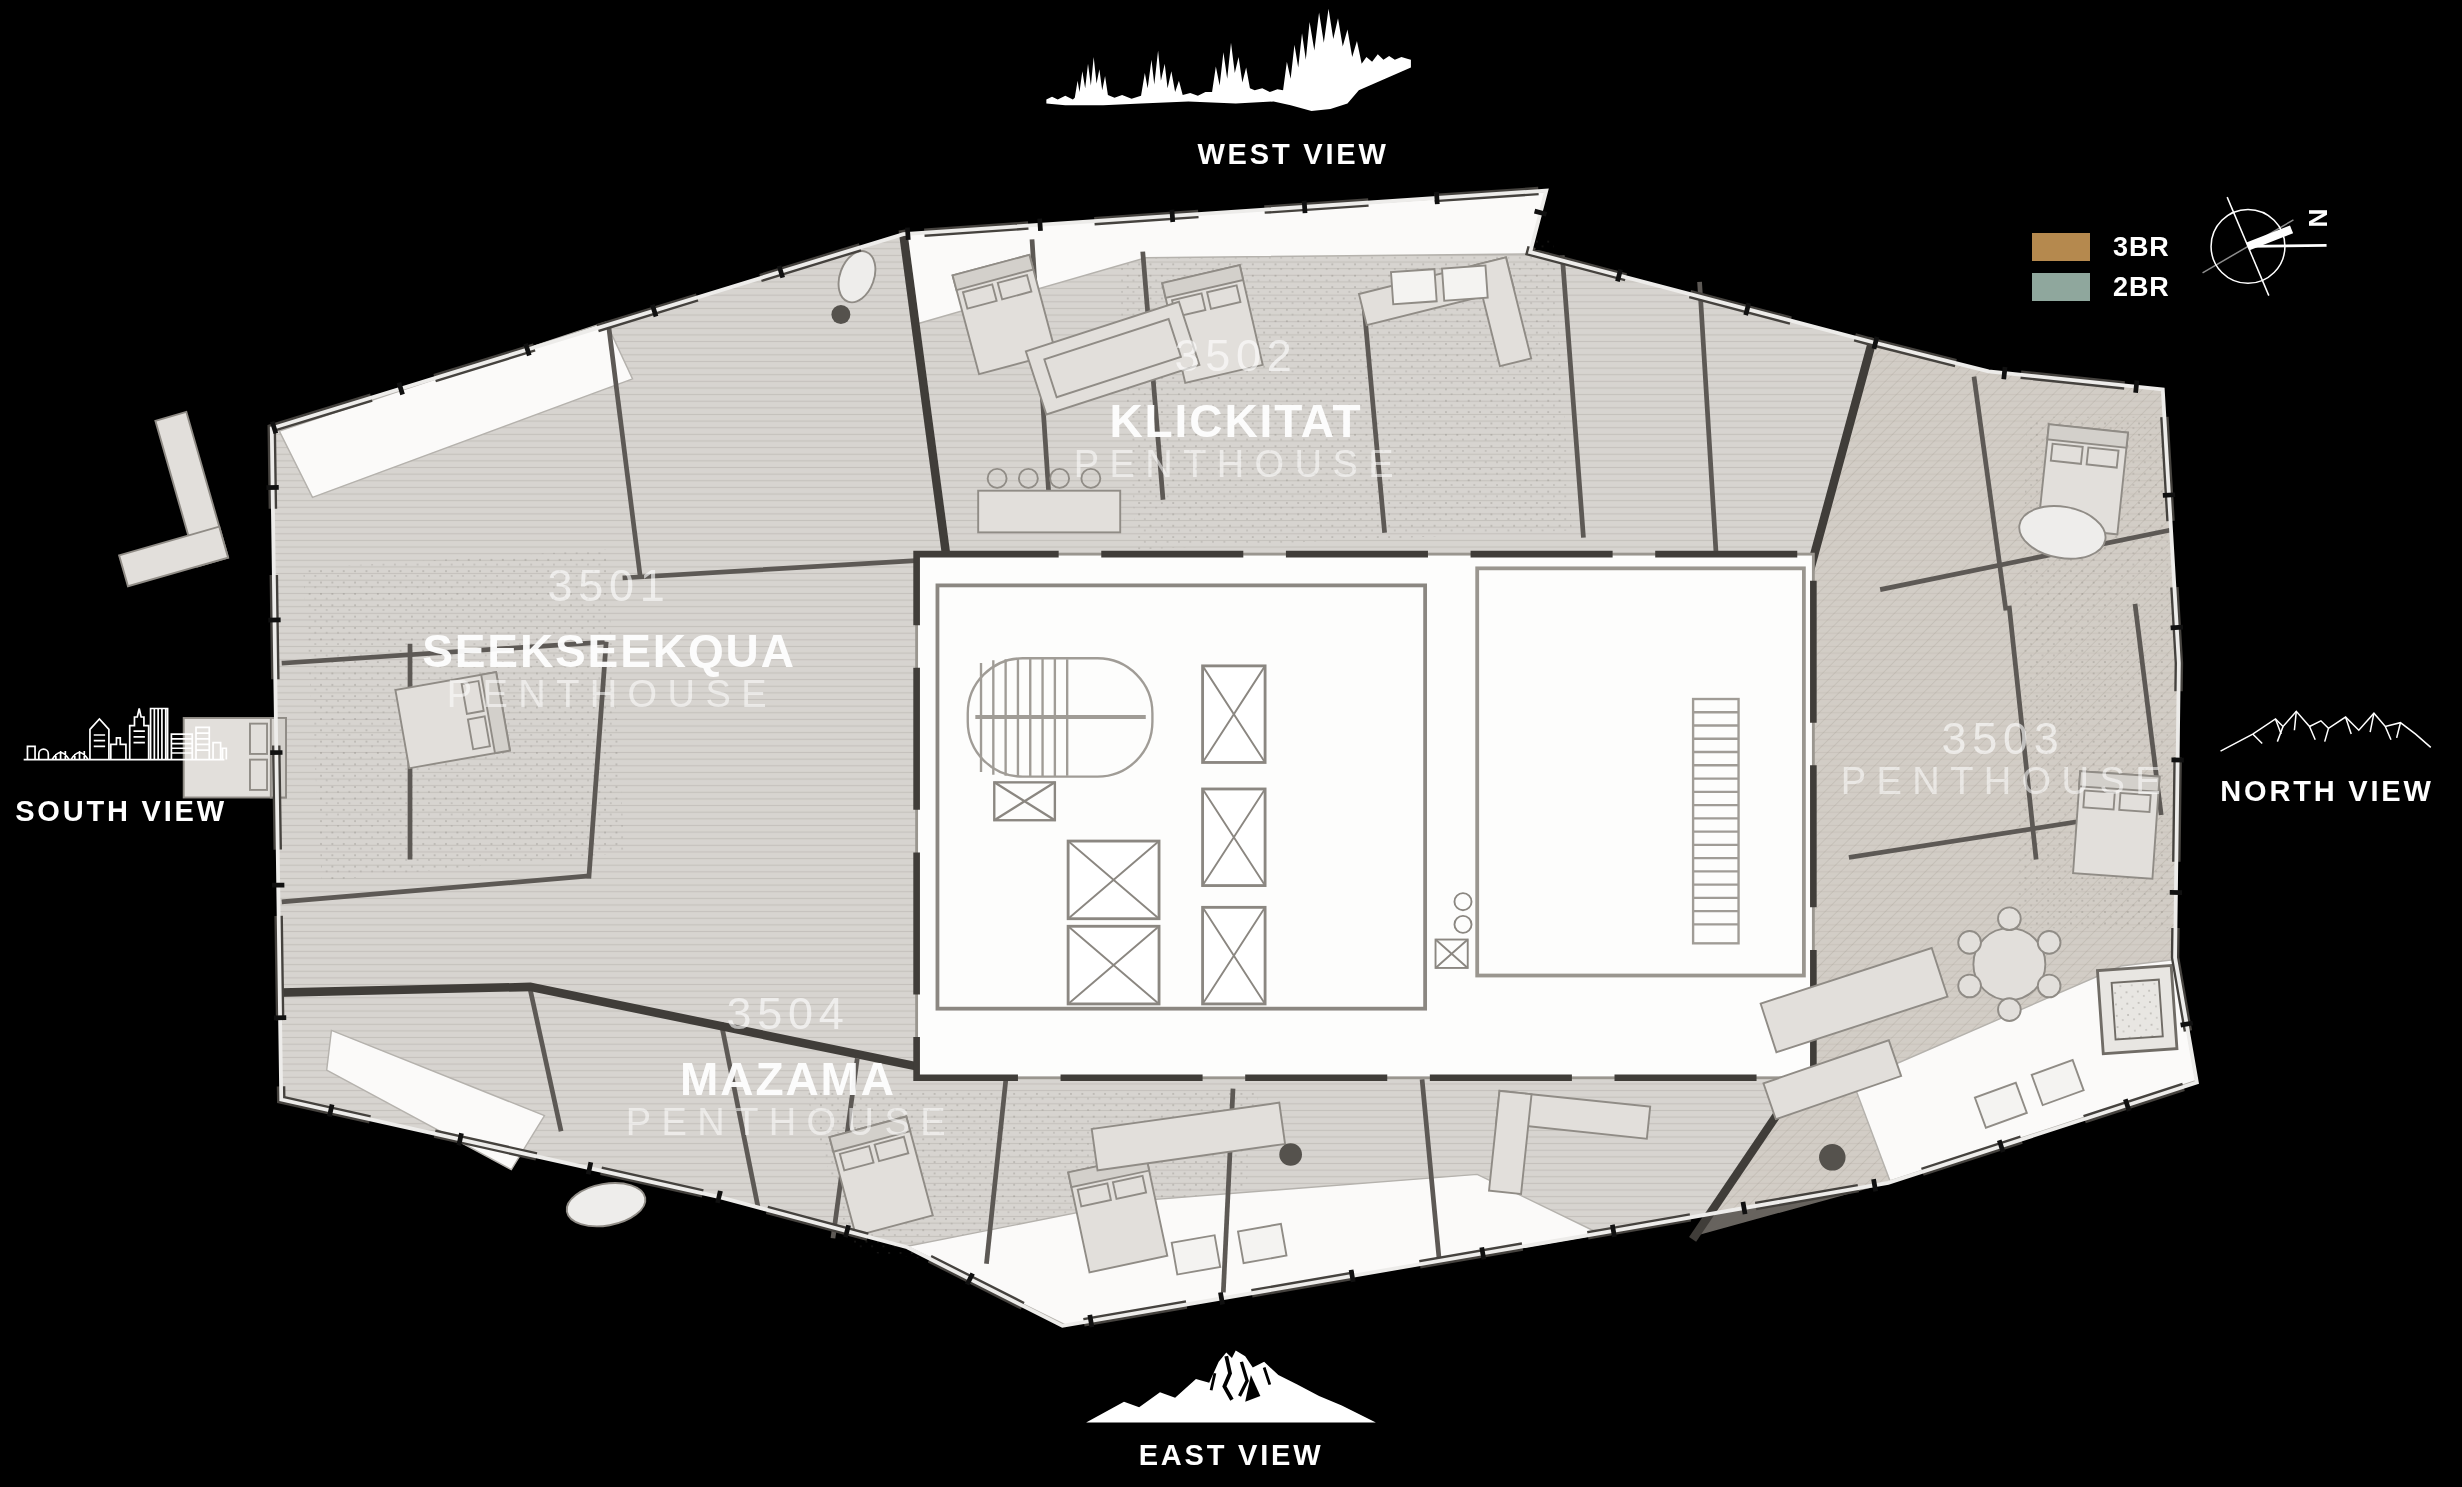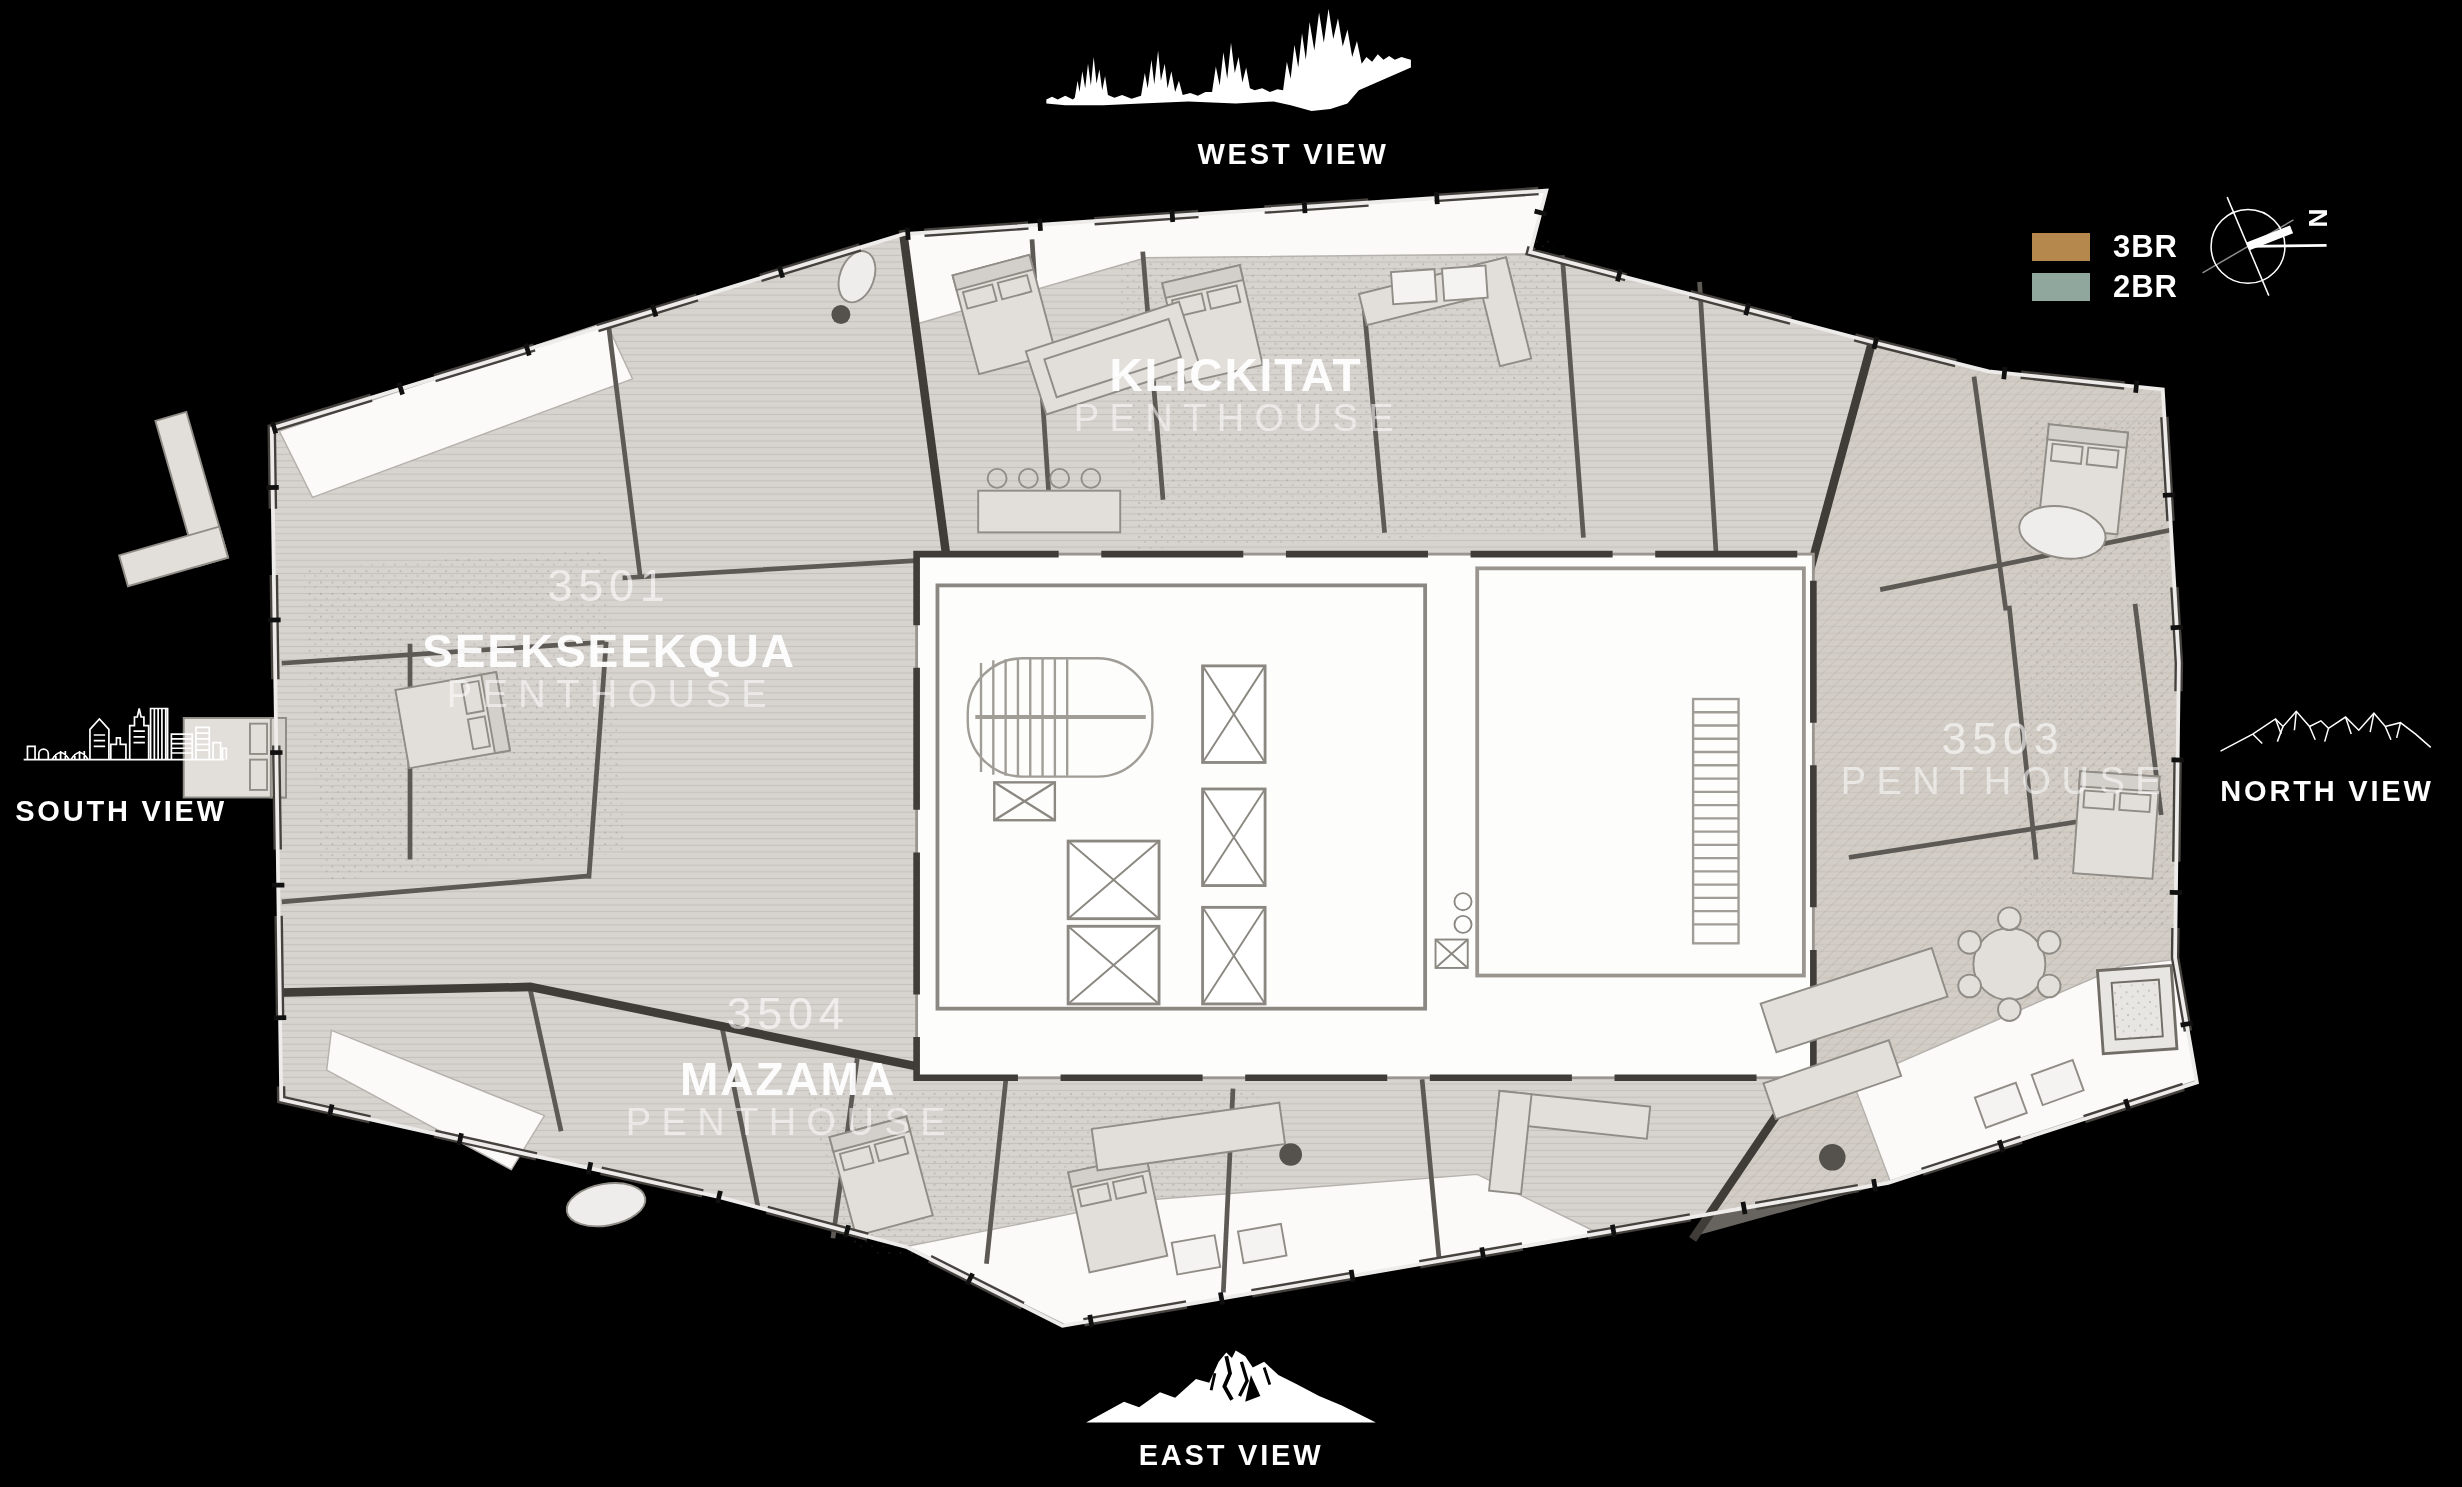--- a/index.html
+++ b/index.html
@@ -8,21 +8,21 @@
   .stage svg{position:absolute;left:0;top:0;}
   .view-label{position:absolute;transform:translateX(-50%);color:#fff;font-weight:700;
               font-size:29px;letter-spacing:2.8px;white-space:nowrap;}
   .unit-label{position:absolute;transform:translateX(-50%);text-align:center;color:#fff;line-height:1.02;white-space:nowrap;}
   .unit-number{font-size:45px;font-weight:400;letter-spacing:5.7px;opacity:.62;}
   .unit-name{font-size:46px;font-weight:700;letter-spacing:1.9px;opacity:.95;margin-top:19px;}
   .unit-type{font-size:38px;font-weight:400;letter-spacing:10.4px;opacity:.55;margin-top:0;text-indent:5.7px;}
   .legend{position:absolute;left:2032px;top:233px;}
   .legend-row{display:flex;align-items:center;height:28px;margin-bottom:12.3px;}
   .legend-swatch{width:58px;height:28px;display:inline-block;}
-  .legend-text{color:#fff;font-size:31px;font-weight:700;margin-left:23px;letter-spacing:0.9px;}
+  .legend-text{color:#fff;font-size:27px;font-weight:700;margin-left:23px;letter-spacing:0.9px;}
 </style>
 </head>
 <body>
 
 <div class="stage">
 
   <svg width="2462" height="1488" viewBox="0 0 2600 1571">
     <defs>
       <clipPath id="clipBuilding">
         <polygon points="287,452 954,247 1633,201 1616,266 1977,361 2100,392 2284,411 2301,700 2297,1011 2320,1143 1994,1249 1690,1302 1122,1400 958,1317 760,1264 297,1161"></polygon>
@@ -322,20 +322,21 @@
   <div class="view-label" style="left:121px;top:795px;">SOUTH VIEW</div>
   <div class="view-label" style="left:2327px;top:775px;">NORTH VIEW</div>
   <div class="view-label" style="left:1231px;top:1439px;text-align:center;">EAST VIEW</div>
 
   <div class="unit-label" style="left:609px;top:563px;">
     <div class="unit-number">3501</div>
     <div class="unit-name">SEEKSEEKQUA</div>
     <div class="unit-type">PENTHOUSE</div>
   </div>
   <div class="unit-label" style="left:1236px;top:333px;">
+    <div class="unit-number">3502</div>
     <div class="unit-name">KLICKITAT</div>
     <div class="unit-type">PENTHOUSE</div>
   </div>
   <div class="unit-label" style="left:2003px;top:716px;">
     <div class="unit-number">3503</div>
     <div class="unit-type">PENTHOUSE</div>
   </div>
   <div class="unit-label" style="left:788px;top:991px;">
     <div class="unit-number">3504</div>
     <div class="unit-name">MAZAMA</div>

